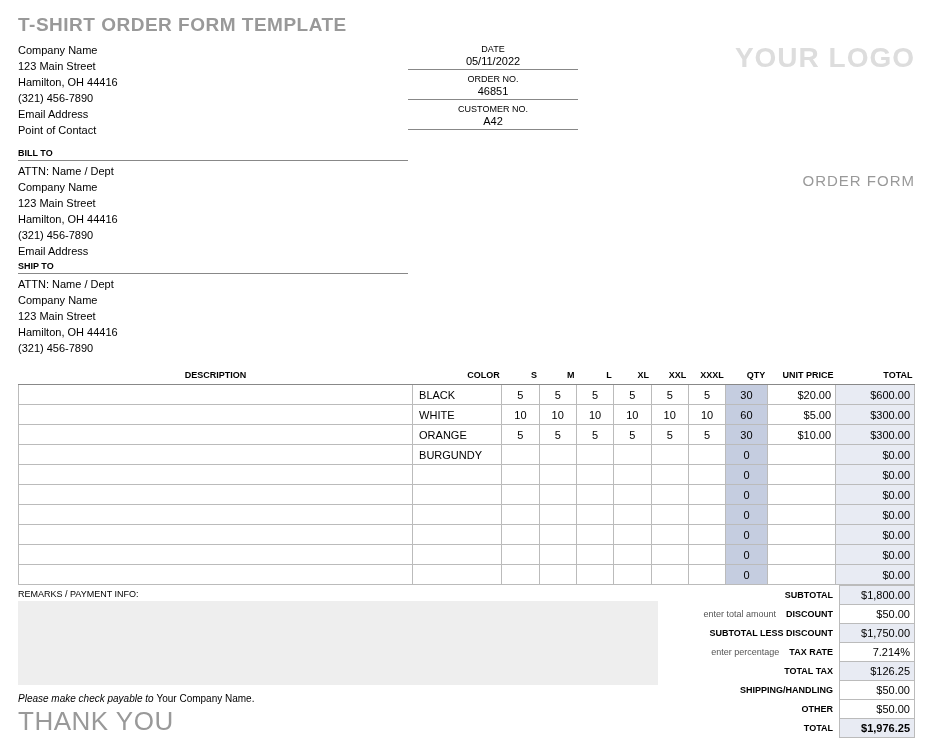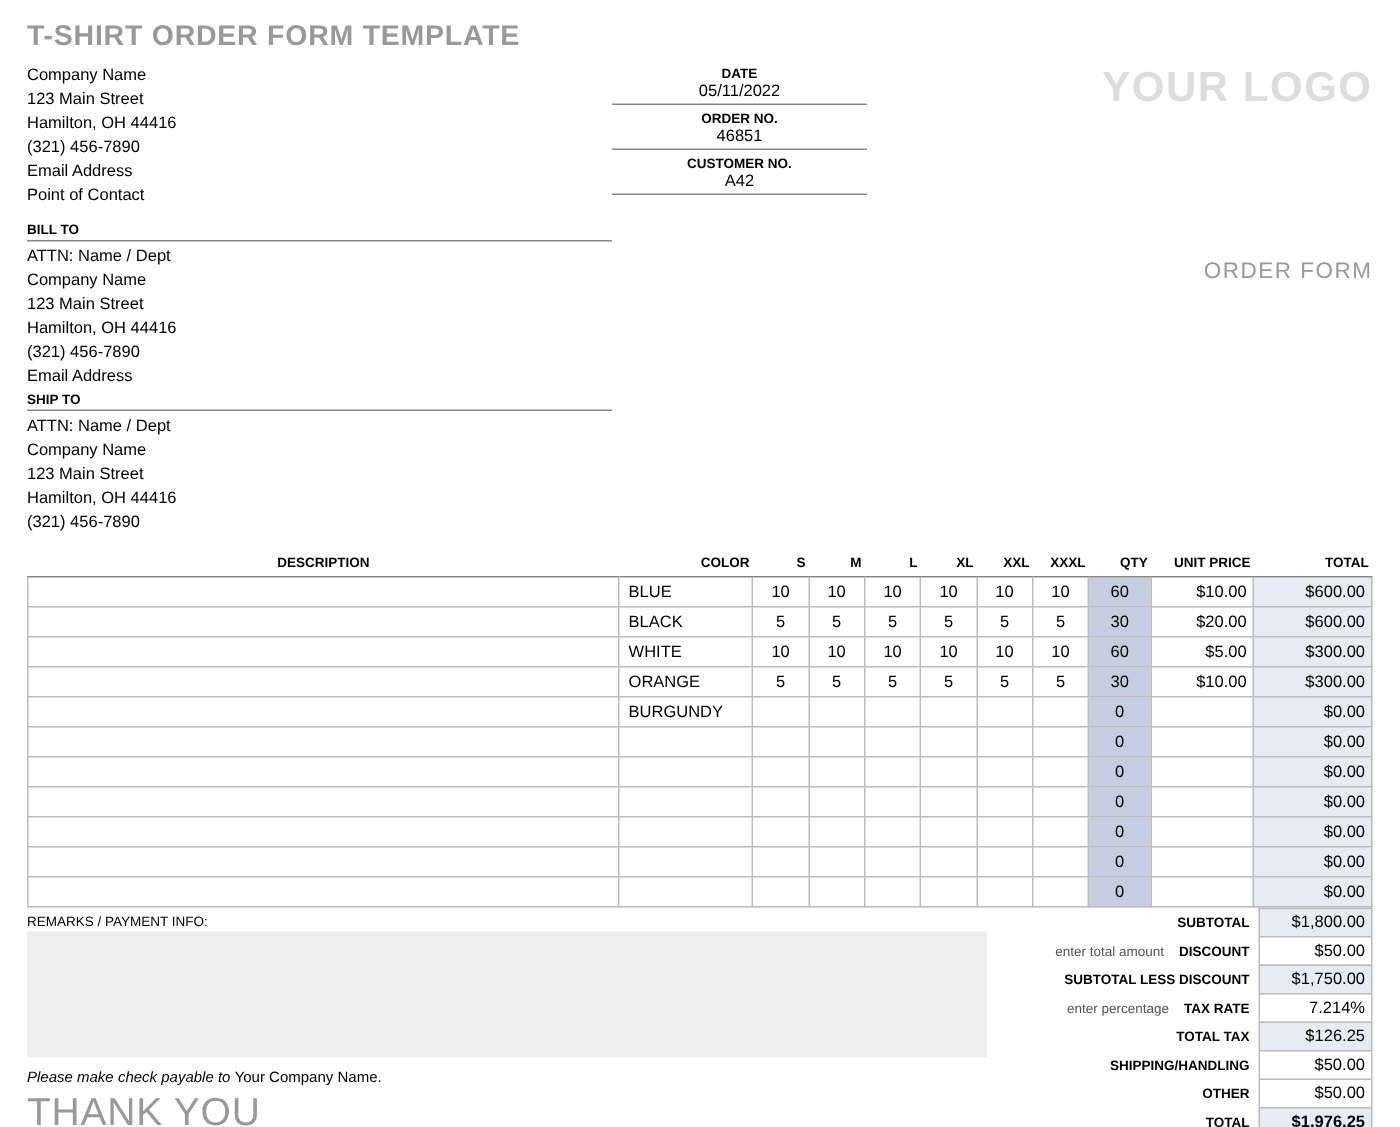--- a/index.html
+++ b/index.html
@@ -25,21 +25,21 @@
   .company-col {
     width: 390px;
   }
   .company-col div { padding: 2px 0; }
   .meta-col {
     width: 170px;
     text-align: center;
   }
   .meta-label {
     font-size: 9px;
-    font-weight: bold;
+    font-weight: normal;
     padding: 2px 0 1px;
   }
   .meta-val {
     border-bottom: 1px solid #888;
     padding: 0 0 2px;
     margin-bottom: 2px;
   }
   .logo {
     position: absolute;
     right: 0;
@@ -227,33 +227,20 @@
       <th class="sz">XXL</th>
       <th class="sz">XXXL</th>
       <th class="qty">QTY</th>
       <th class="up">UNIT PRICE</th>
       <th class="tot">TOTAL</th>
     </tr>
   </thead>
   <tbody id="items-body">
       <tr>
         <td class="desc"></td>
-        <td class="color">BLUE</td>
-        <td class="sz">10</td>
-        <td class="sz">10</td>
-        <td class="sz">10</td>
-        <td class="sz">10</td>
-        <td class="sz">10</td>
-        <td class="sz">10</td>
-        <td class="qty">60</td>
-        <td>$10.00</td>
-        <td class="tot">$600.00</td>
-      </tr>
-      <tr>
-        <td class="desc"></td>
         <td class="color">BLACK</td>
         <td class="sz">5</td>
         <td class="sz">5</td>
         <td class="sz">5</td>
         <td class="sz">5</td>
         <td class="sz">5</td>
         <td class="sz">5</td>
         <td class="qty">30</td>
         <td>$20.00</td>
         <td class="tot">$600.00</td>

